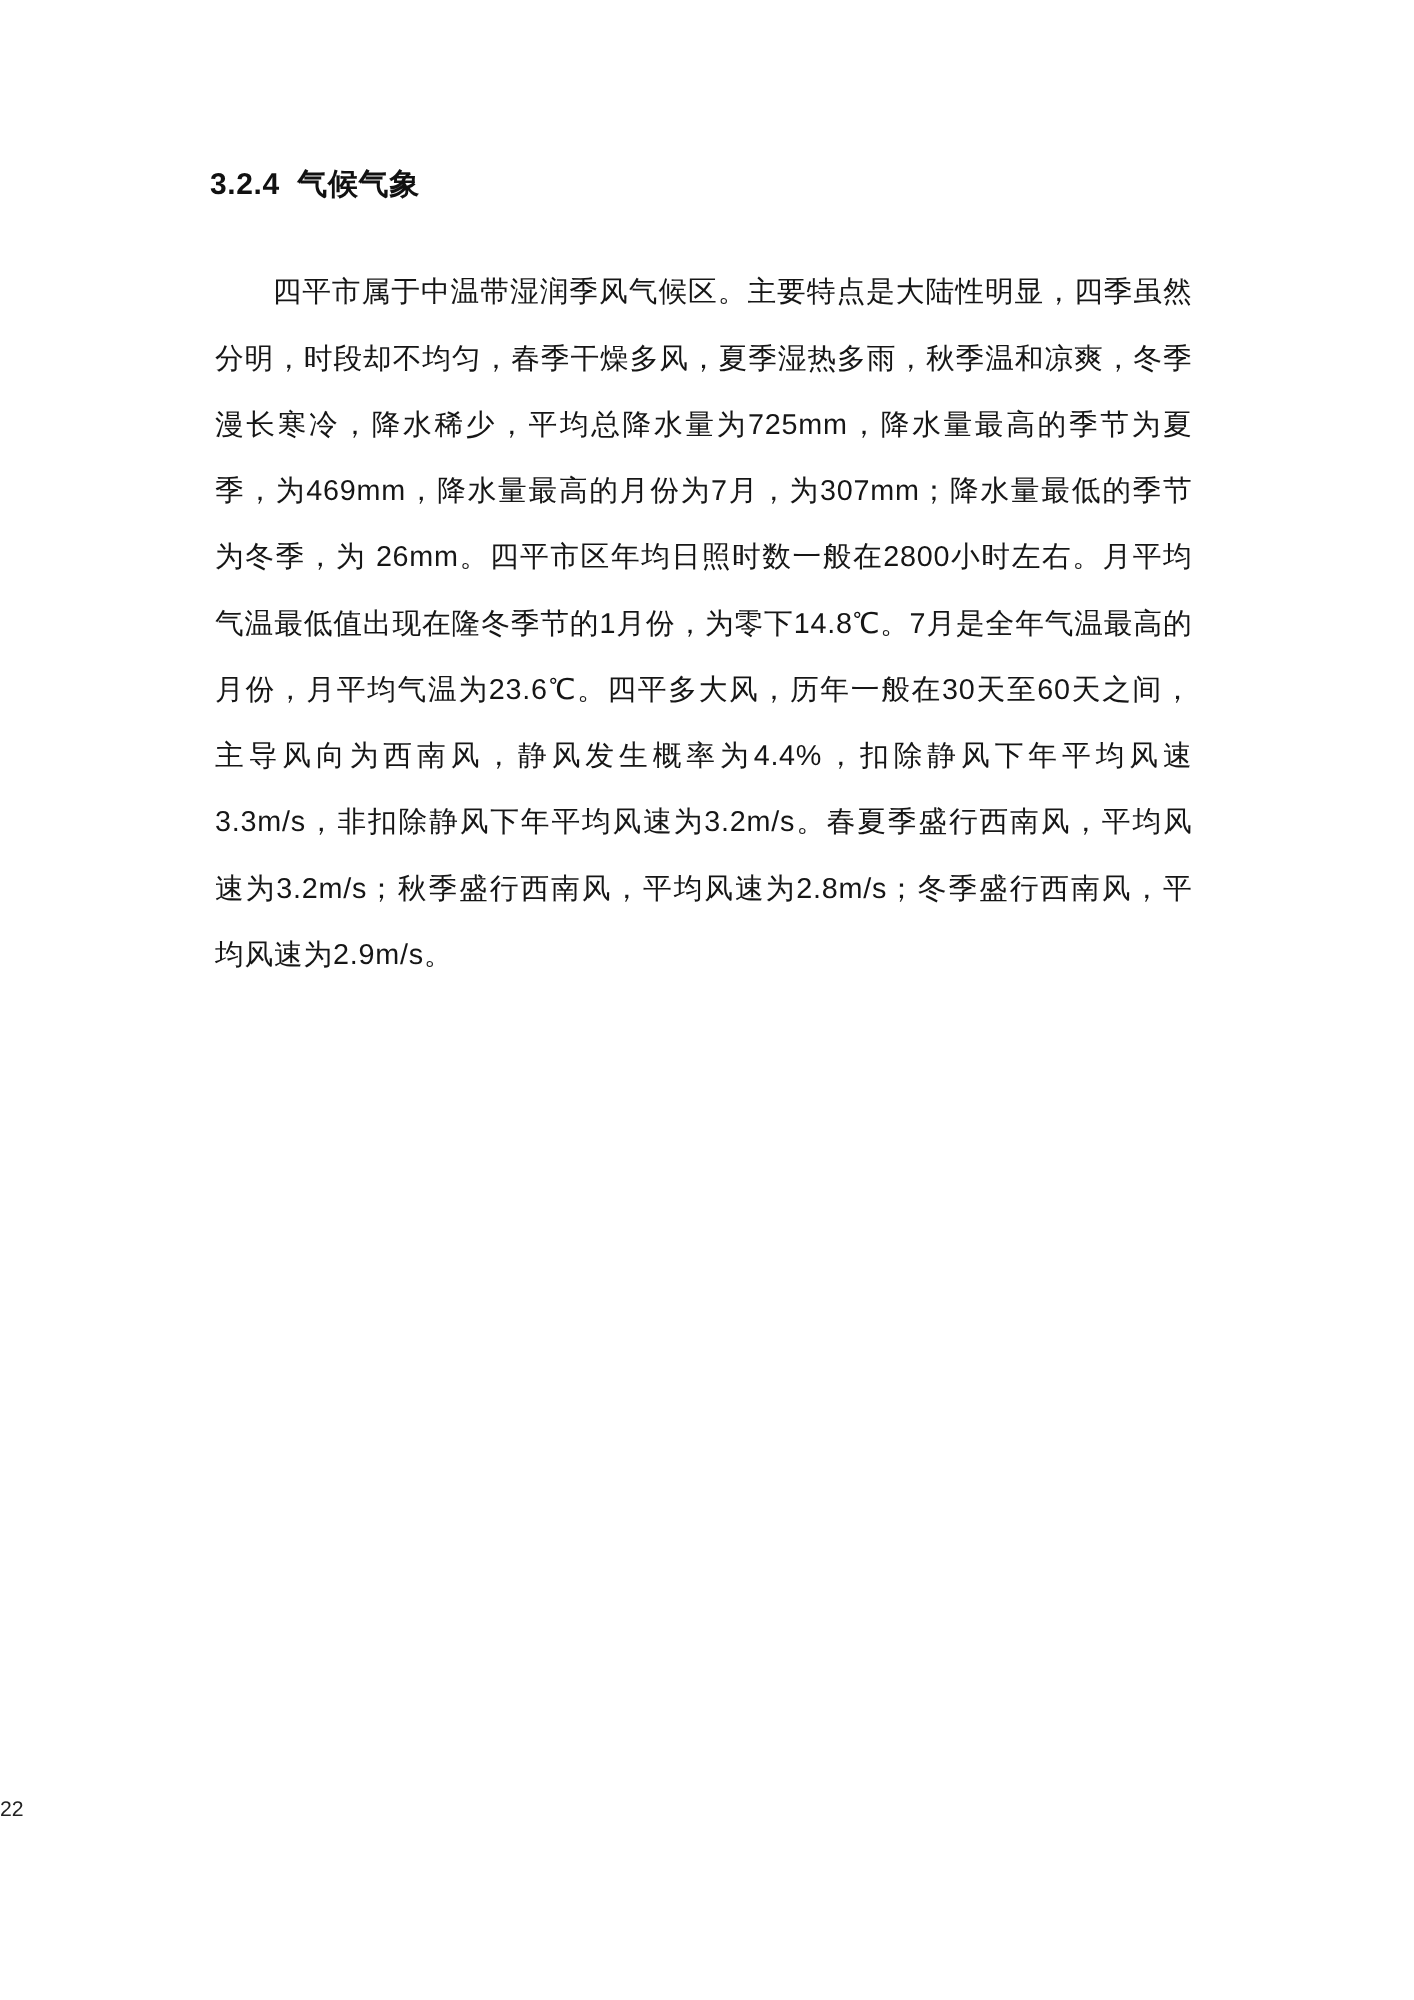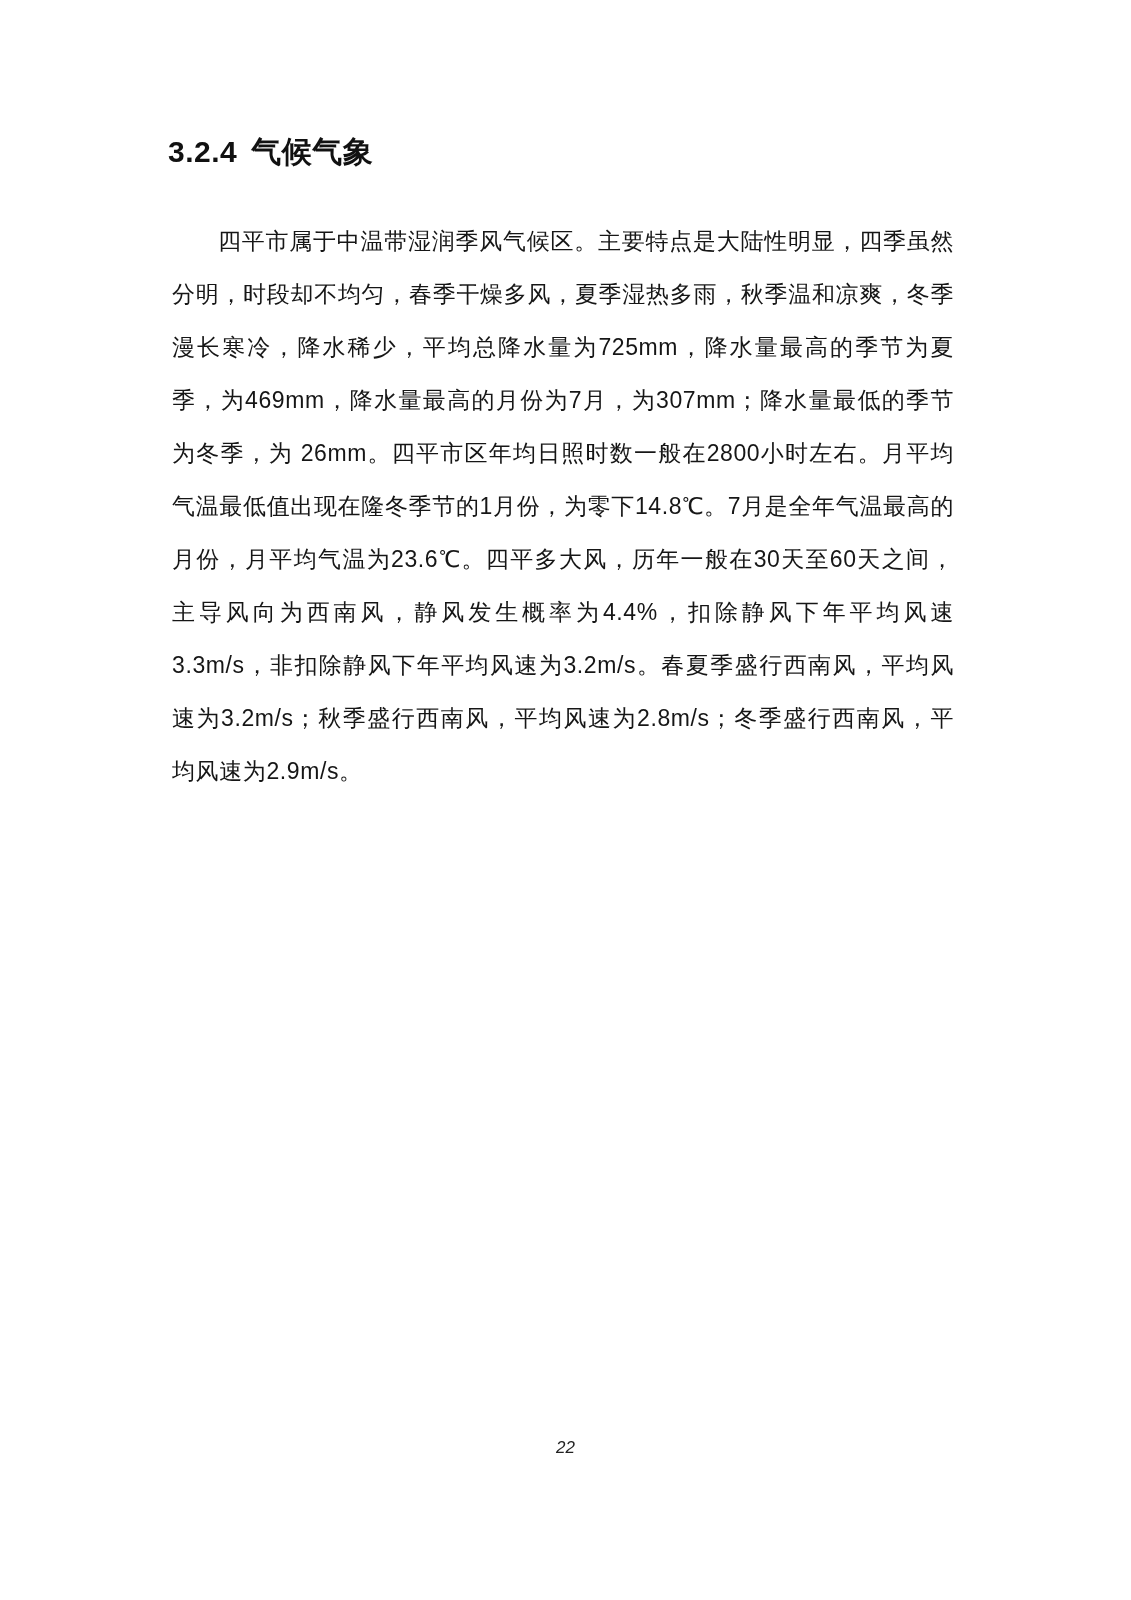--- a/index.html
+++ b/index.html
@@ -26,21 +26,21 @@
   }
   .content {
     position: absolute;
     left: 168px;
     top: 132px;
     width: 790px;
   }
   .section-heading {
     font-family: "Liberation Sans", sans-serif;
     font-weight: bold;
-    font-size: 30px;
+    font-size: 24px;
     letter-spacing: 0.5px;
     color: #111111;
     margin: 0 0 44px 0;
     line-height: 1.3;
   }
   .section-heading .num {
     margin-right: 14px;
   }
   .body-paragraph {
     font-family: "Liberation Sans", sans-serif;
@@ -51,25 +51,24 @@
     text-justify: inter-ideograph;
     text-indent: 2em;
     margin: 4px;
     letter-spacing: 0.6px;
   }
   .page-number {
     position: absolute;
     left: 0;
     right: 0;
     top: 1438px;
-    text-align: center;
+    text-align: left;
     font-family: "Liberation Sans", sans-serif;
     font-size: 17px;
     color: #222222;
-    font-style: italic;
   }
 </style>
 </head>
 <body>
 
 <div class="page">
 
   <div class="content">
 
     <h2 class="section-heading">

